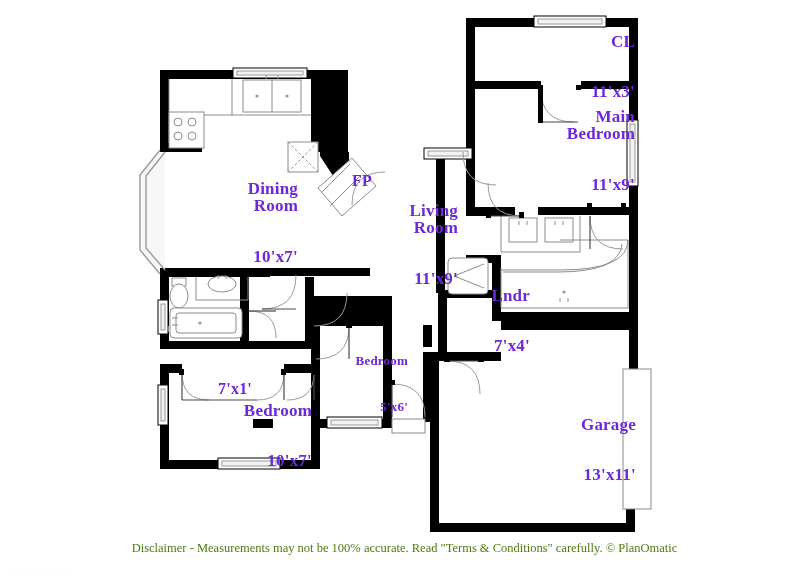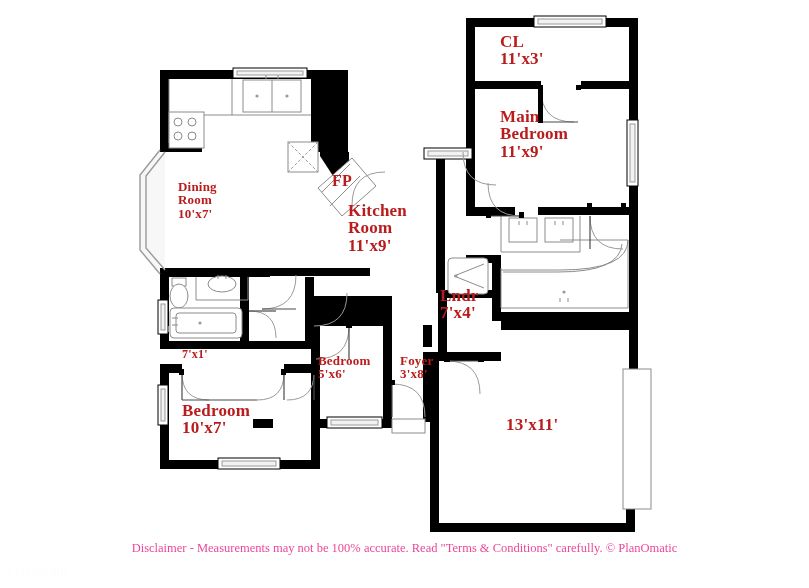--- a/index.html
+++ b/index.html
@@ -30,53 +30,53 @@
   .fixture-line { fill: none; stroke: #8c8c8c; stroke-width: 1; }
   .door-arc { fill: none; stroke: #9a9a9a; stroke-width: 1; }
   .door-leaf { fill: none; stroke: #4a4a4a; stroke-width: 1.2; }
   .win-frame { fill: #ffffff; stroke: #000000; stroke-width: 1; }
   .win-inner { fill: #f2f2f2; stroke: #9a9a9a; stroke-width: 1; }
   .bay { fill: #f7f7f7; stroke: #9a9a9a; stroke-width: 1.4; }
   .dash { fill: none; stroke: #9a9a9a; stroke-width: 1; stroke-dasharray: 3 2; }
 
   .room-label {
     position: absolute;
-    text-align: left;
-    color: #b91c1c;
+    text-align: right;
+    color: #6d28d9;
     font-weight: bold;
     line-height: 1.02;
     letter-spacing: 0.2px;
     white-space: nowrap;
     -webkit-font-smoothing: antialiased;
   }
   .room-label .nm { display: block; }
-  .room-label .dm { display: block; }
+  .room-label .dm { display: block; margin-top: 33px; }
 
   .lbl-kitchen    { left: 178px; top: 112px; width: 120px; font-size: 17px; }
-  .lbl-dining     { left: 178px; top: 180px; width: 120px; font-size: 13px; }
+  .lbl-dining     { left: 178px; top: 180px; width: 120px; font-size: 17px; }
   .lbl-fp         { left: 332px; top: 173px; width: 40px;  font-size: 16px; }
   .lbl-living     { left: 348px; top: 202px; width: 110px; font-size: 17px; }
   .lbl-cl         { left: 500px; top: 33px;  width: 135px; font-size: 17px; }
   .lbl-main       { left: 500px; top: 108px; width: 135px; font-size: 17px; }
   .lbl-lndr       { left: 440px; top: 287px; width: 90px;  font-size: 17px; }
-  .lbl-hall       { left: 182px; top: 348px; width: 70px;  font-size: 12px; }
+  .lbl-hall       { left: 182px; top: 348px; width: 70px;  font-size: 16px; }
   .lbl-bed2       { left: 318px; top: 354px; width: 90px;  font-size: 13px; }
   .lbl-foyer      { left: 400px; top: 354px; width: 78px;  font-size: 13px; }
   .lbl-bed1       { left: 182px; top: 402px; width: 130px; font-size: 17px; }
   .lbl-garage     { left: 506px; top: 416px; width: 130px; font-size: 17px; }
 
   #disclaimer {
     position: absolute;
     left: 0;
     top: 541px;
     width: 809px;
     text-align: center;
     font-family: "Liberation Serif", "DejaVu Serif", serif;
     font-size: 12.5px;
-    color: #ec4899;
+    color: #4d7c0f;
     white-space: nowrap;
   }
   #watermark {
     position: absolute;
     left: 8px;
     top: 566px;
     font-family: "Liberation Sans", sans-serif;
     font-size: 10px;
     color: #fcfcfc;
     letter-spacing: 1px;
@@ -339,21 +339,21 @@
 
   <div class="room-label lbl-dining">
     <span class="nm">Dining</span>
     <span class="nm">Room</span>
     <span class="dm">10'x7'</span>
   </div>
 
   <div class="room-label lbl-fp">FP</div>
 
   <div class="room-label lbl-living">
-    <span class="nm">Kitchen</span>
+    <span class="nm">Living</span>
     <span class="nm">Room</span>
     <span class="dm">11'x9'</span>
   </div>
 
   <div class="room-label lbl-cl">
     <span class="nm">CL</span>
     <span class="dm">11'x3'</span>
   </div>
 
   <div class="room-label lbl-main">
@@ -369,30 +369,27 @@
 
   <div class="room-label lbl-hall">
     <span class="dm">7'x1'</span>
   </div>
 
   <div class="room-label lbl-bed2">
     <span class="nm">Bedroom</span>
     <span class="dm">5'x6'</span>
   </div>
 
-  <div class="room-label lbl-foyer">
-    <span class="nm">Foyer</span>
-    <span class="dm">3'x8'</span>
-  </div>
 
   <div class="room-label lbl-bed1">
     <span class="nm">Bedroom</span>
     <span class="dm">10'x7'</span>
   </div>
 
   <div class="room-label lbl-garage">
+    <span class="nm">Garage</span>
     <span class="dm">13'x11'</span>
   </div>
 
   <div id="disclaimer">Disclaimer - Measurements may not be 100% accurate. Read "Terms &amp; Conditions" carefully. © PlanOmatic</div>
   <div id="watermark">PlanOmatic</div>
 
 </div>
 
 </body></html>

